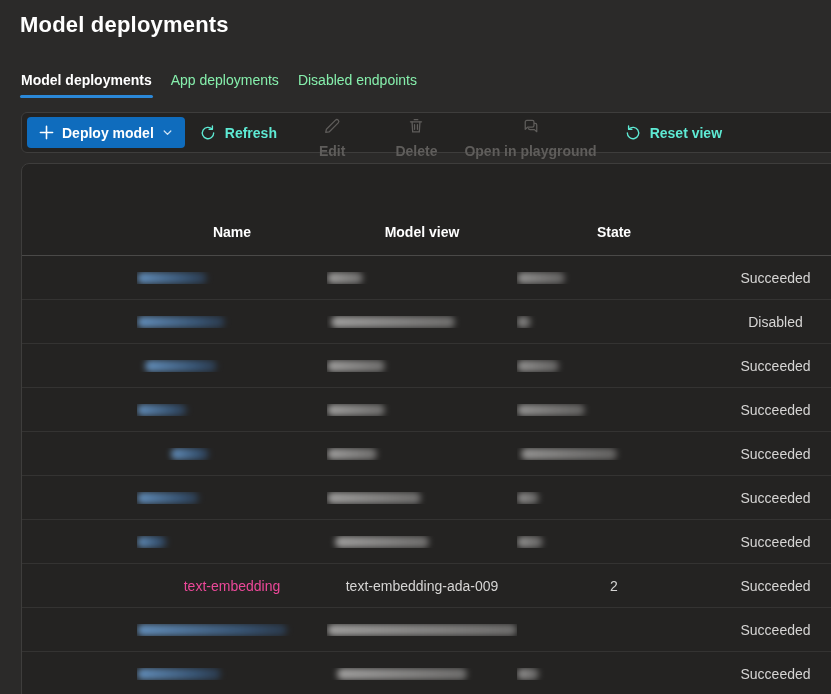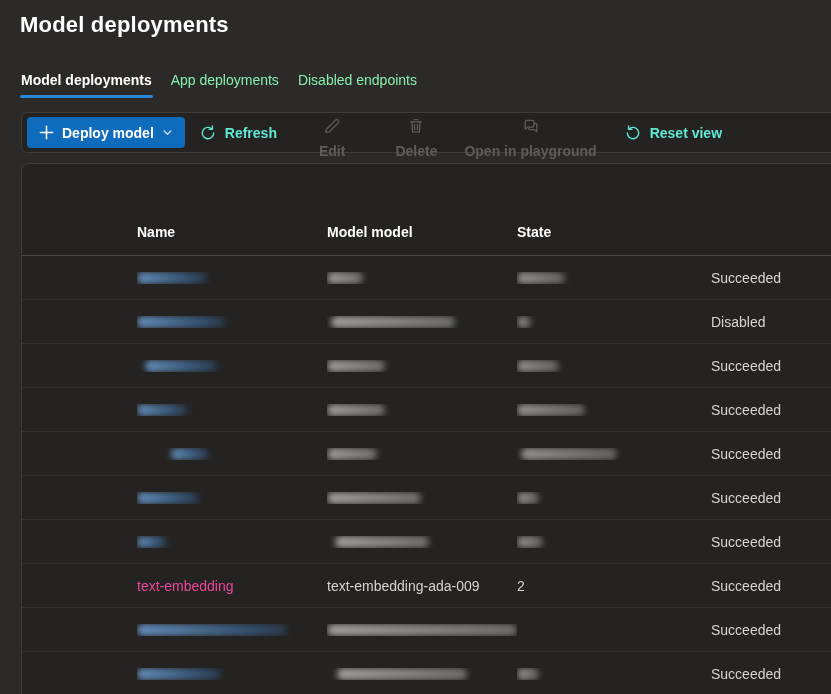--- a/index.html
+++ b/index.html
@@ -58,21 +58,21 @@
     height:46px;margin-top:45px;align-items:center;
     border-bottom:1px solid #4a4948;
     font-size:14px;font-weight:bold;color:#ffffff;
   }
   .row{
     display:grid;grid-template-columns:115px 190px 190px 194px 1fr;
     height:43px;align-items:center;
     border-bottom:1px solid #343332;
     font-size:14px;color:#d6d5d4;
   }
-  .cell{overflow:hidden;white-space:nowrap;}
+  .cell{overflow:hidden;white-space:nowrap;text-align:center;}
   .name-link{color:#ec4899;cursor:pointer;}
   .blob{height:12px;border-radius:6px;filter:blur(3.2px);opacity:.85;}
   .blob.b-name{background:linear-gradient(90deg,#6fa3d8,#3c5e83 70%,#2c3d52);}
   .blob.b-model{background:linear-gradient(90deg,#b7b6b5,#7d7c7b);}
   .blob.b-version{background:linear-gradient(90deg,#a9a8a7,#6f6e6d);}
 </style>
 </head>
 <body>
 
 <div class="page-title">Model deployments</div>
@@ -153,21 +153,21 @@
         </svg>
     </span>
     <span>Reset view</span>
   </button>
 </div>
 
 <div class="panel">
   <div class="thead">
     <div class="cell"></div>
     <div class="cell">Name</div>
-    <div class="cell">Model model</div>
+    <div class="cell">Model view</div>
     <div class="cell">State</div>
   </div>
   <div id="tbody">
       <div class="row">
         <div class="cell"></div>
         <div class="cell">
           <div class="blob b-name" style="margin-left: 0px; width: 70px;"></div>
         </div>
         <div class="cell">
           <div class="blob b-model" style="margin-left: 0px; width: 36px;"></div>

